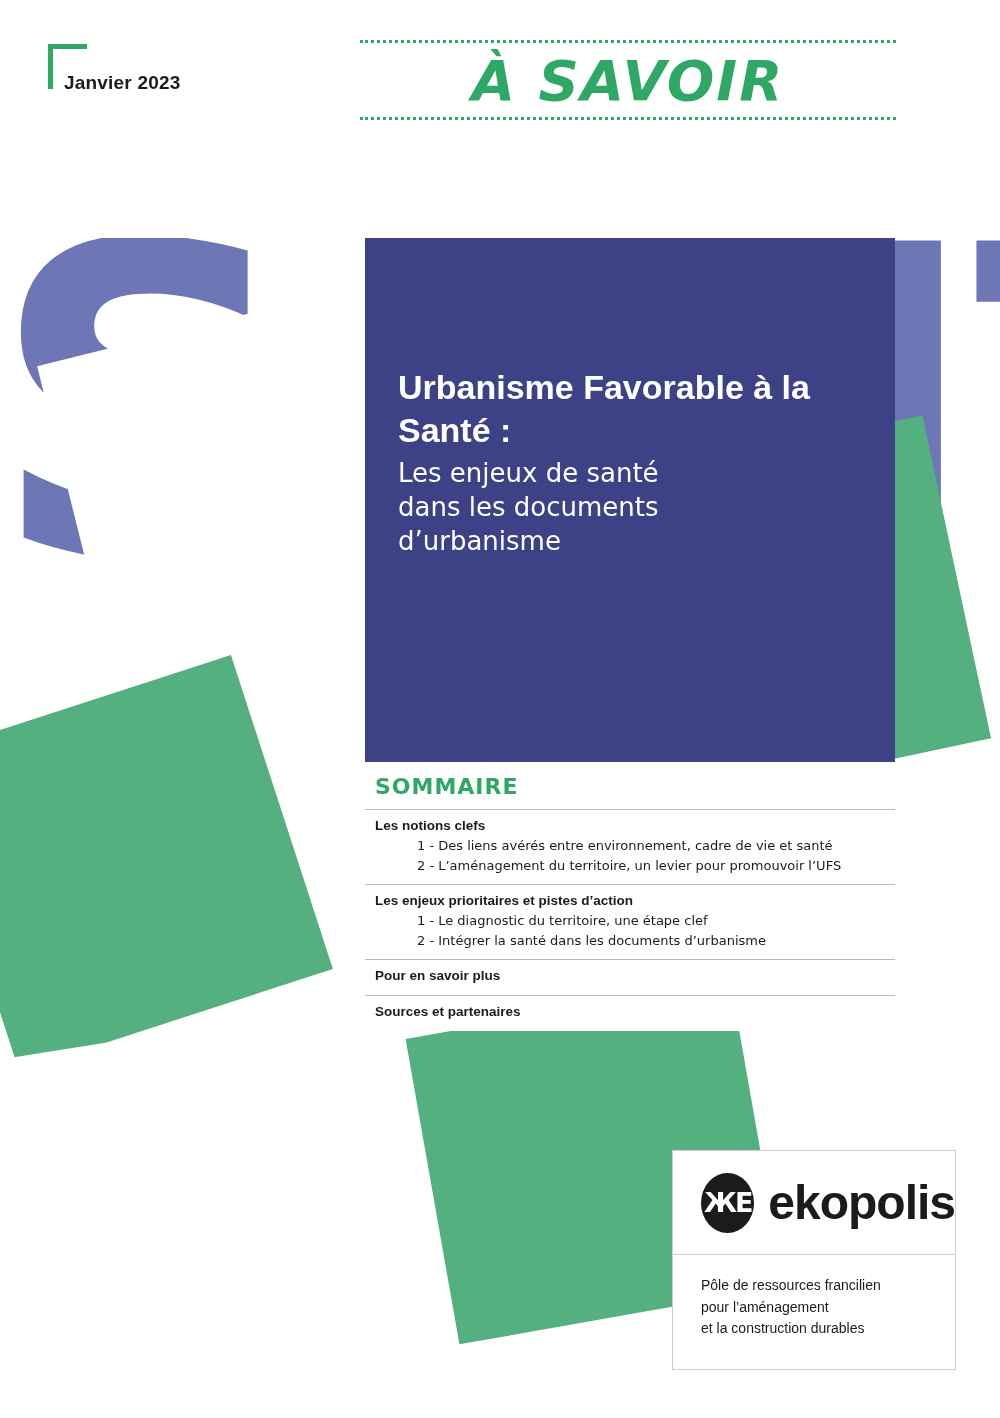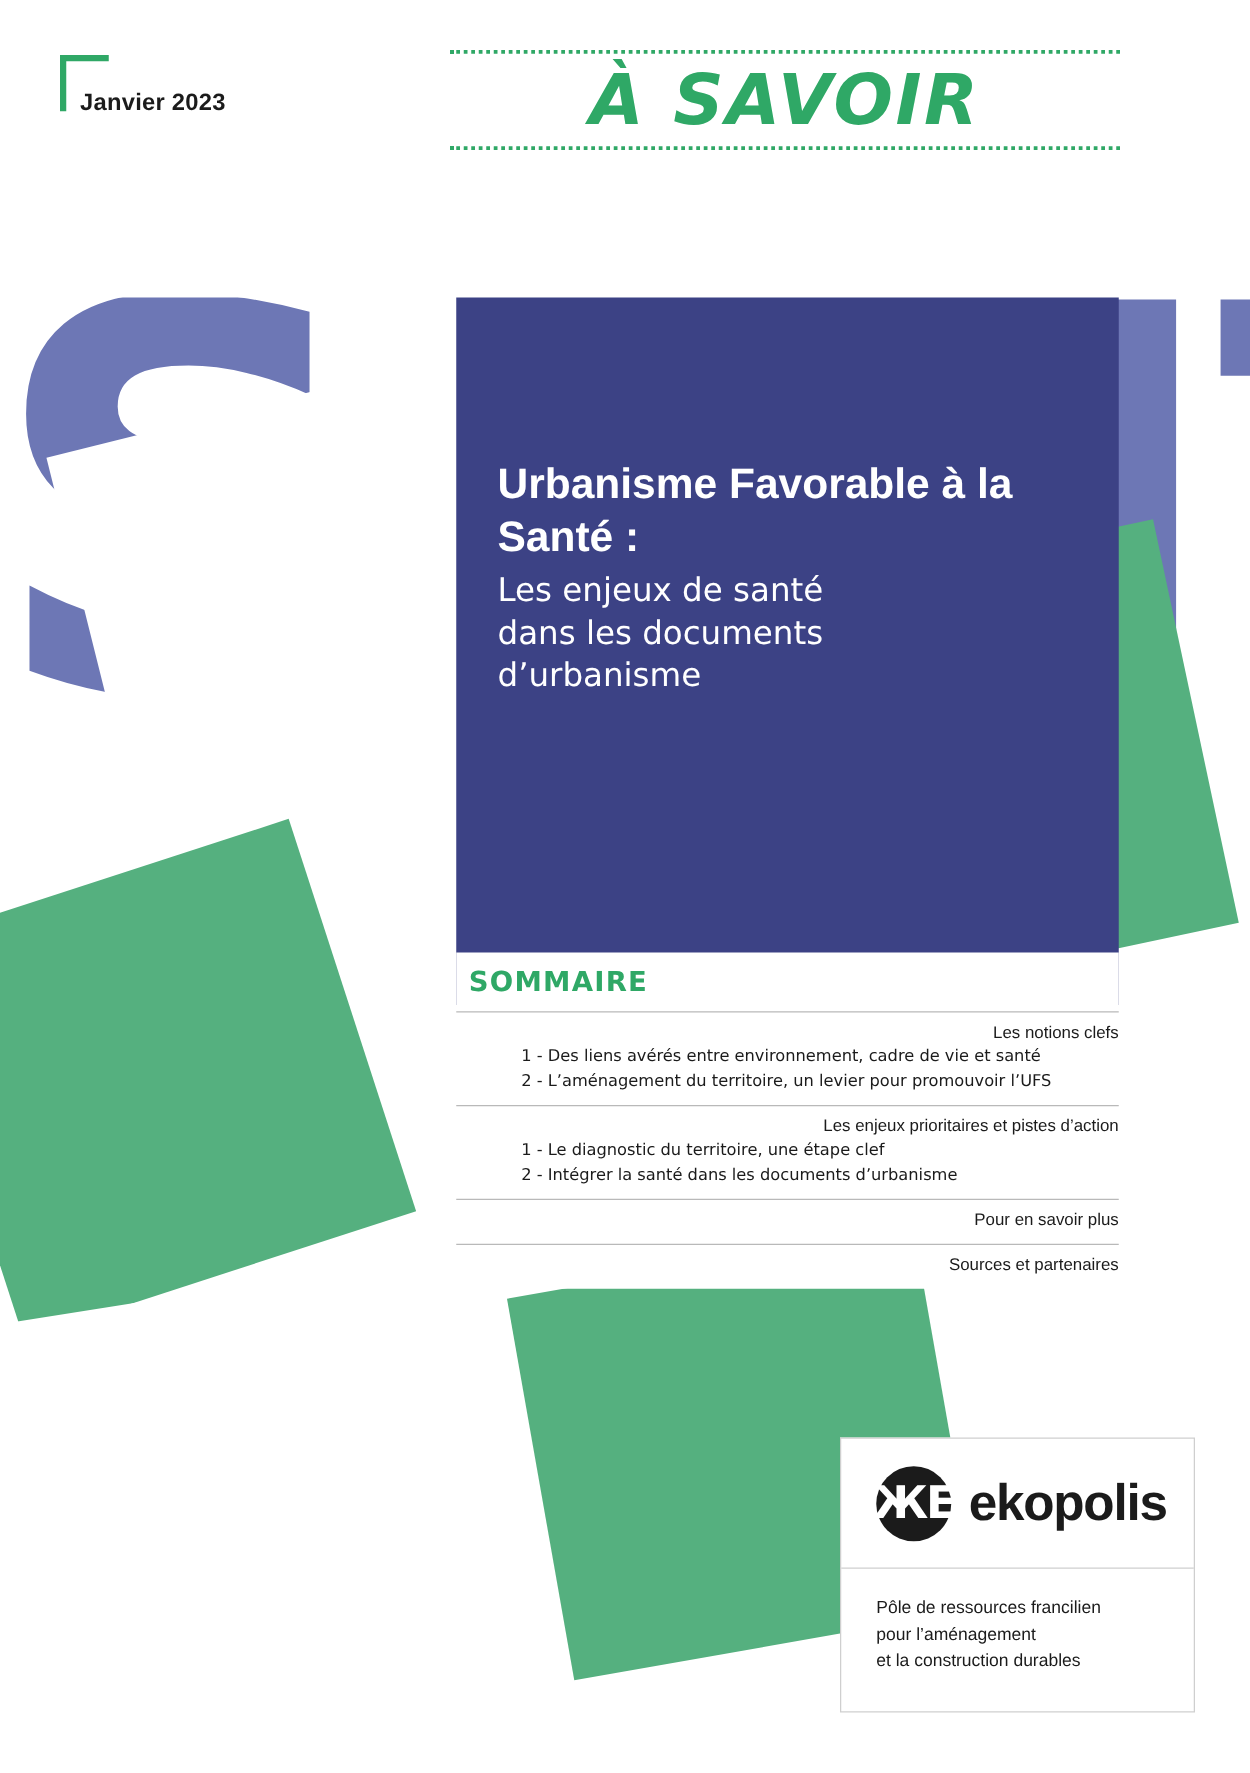--- a/index.html
+++ b/index.html
@@ -165,24 +165,23 @@
     padding: 12px 0 10px 10px;
     border-bottom: 1px solid #b9b9b9;
   }
   .summary-block {
     padding: 8px 0 9px 10px;
     border-bottom: 1px solid #b9b9b9;
   }
   .summary-block.no-border { border-bottom: none; }
   .block-title {
     font-size: 13.5px;
-    font-weight: 400;
+    font-weight: 700;
     color: #1b1b1b;
     margin-bottom: 3px;
-    text-align: right;
   }
   .block-item {
     font-family: "DejaVu Sans", sans-serif;
     font-size: 13px;
     color: #1b1b1b;
     padding-left: 42px;
     line-height: 1.5;
   }
 
   
@@ -206,27 +205,27 @@
   .logo-mark {
     width: 60px;
     height: 60px;
     border-radius: 50%;
     background: #1b1b1b;
     color: #ffffff;
     display: flex;
     align-items: center;
     justify-content: center;
     font-family: "DejaVu Sans", sans-serif;
-    font-size: 36px;
+    font-size: 27px;
     font-weight: 700;
     letter-spacing: -2px;
   }
   .logo-word {
     margin-left: 14px;
-    font-size: 41px;
+    font-size: 48px;
     font-weight: 700;
     color: #1b1b1b;
     letter-spacing: -1px;
   }
   .logo-tagline {
     padding: 20px 0 0 28px;
     font-size: 14px;
     line-height: 1.55;
     color: #1b1b1b;
   }

